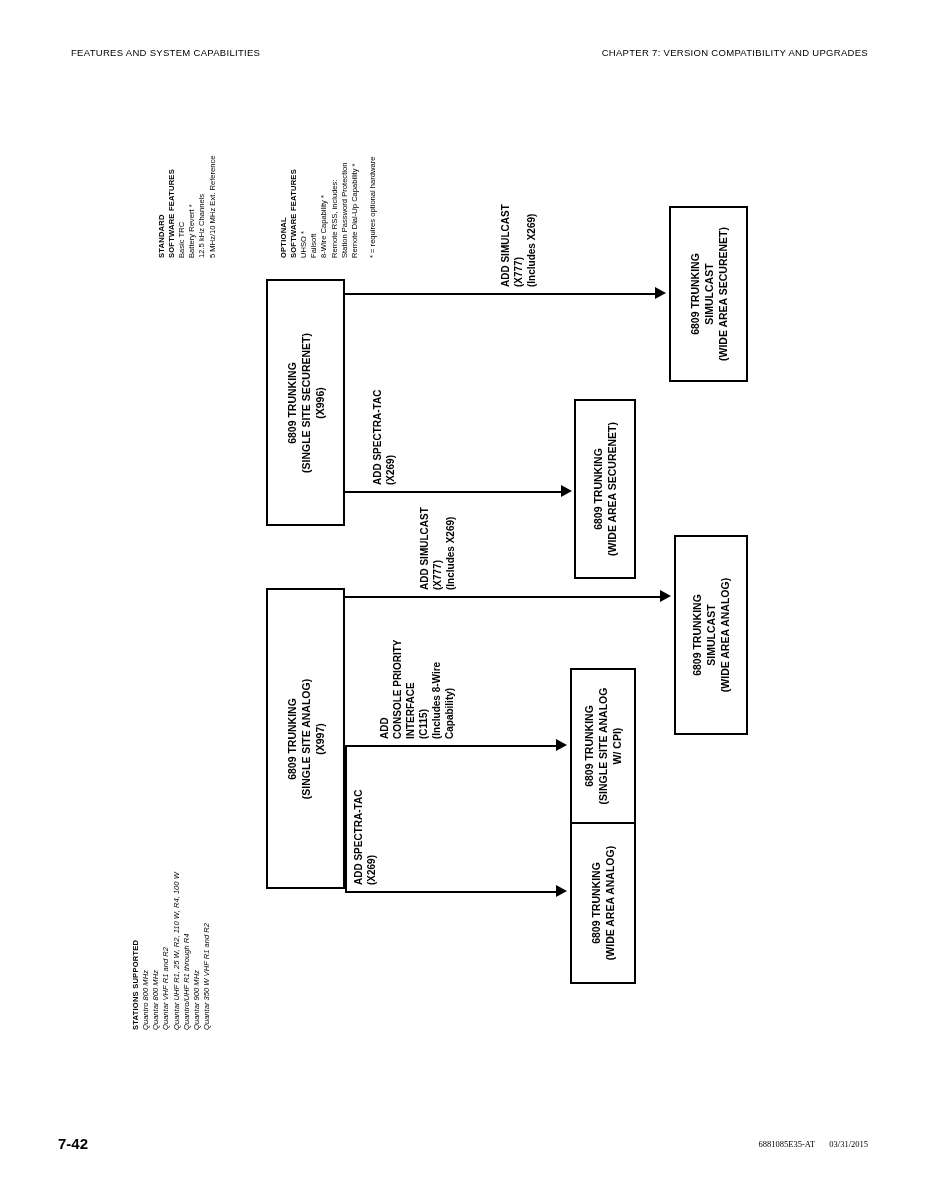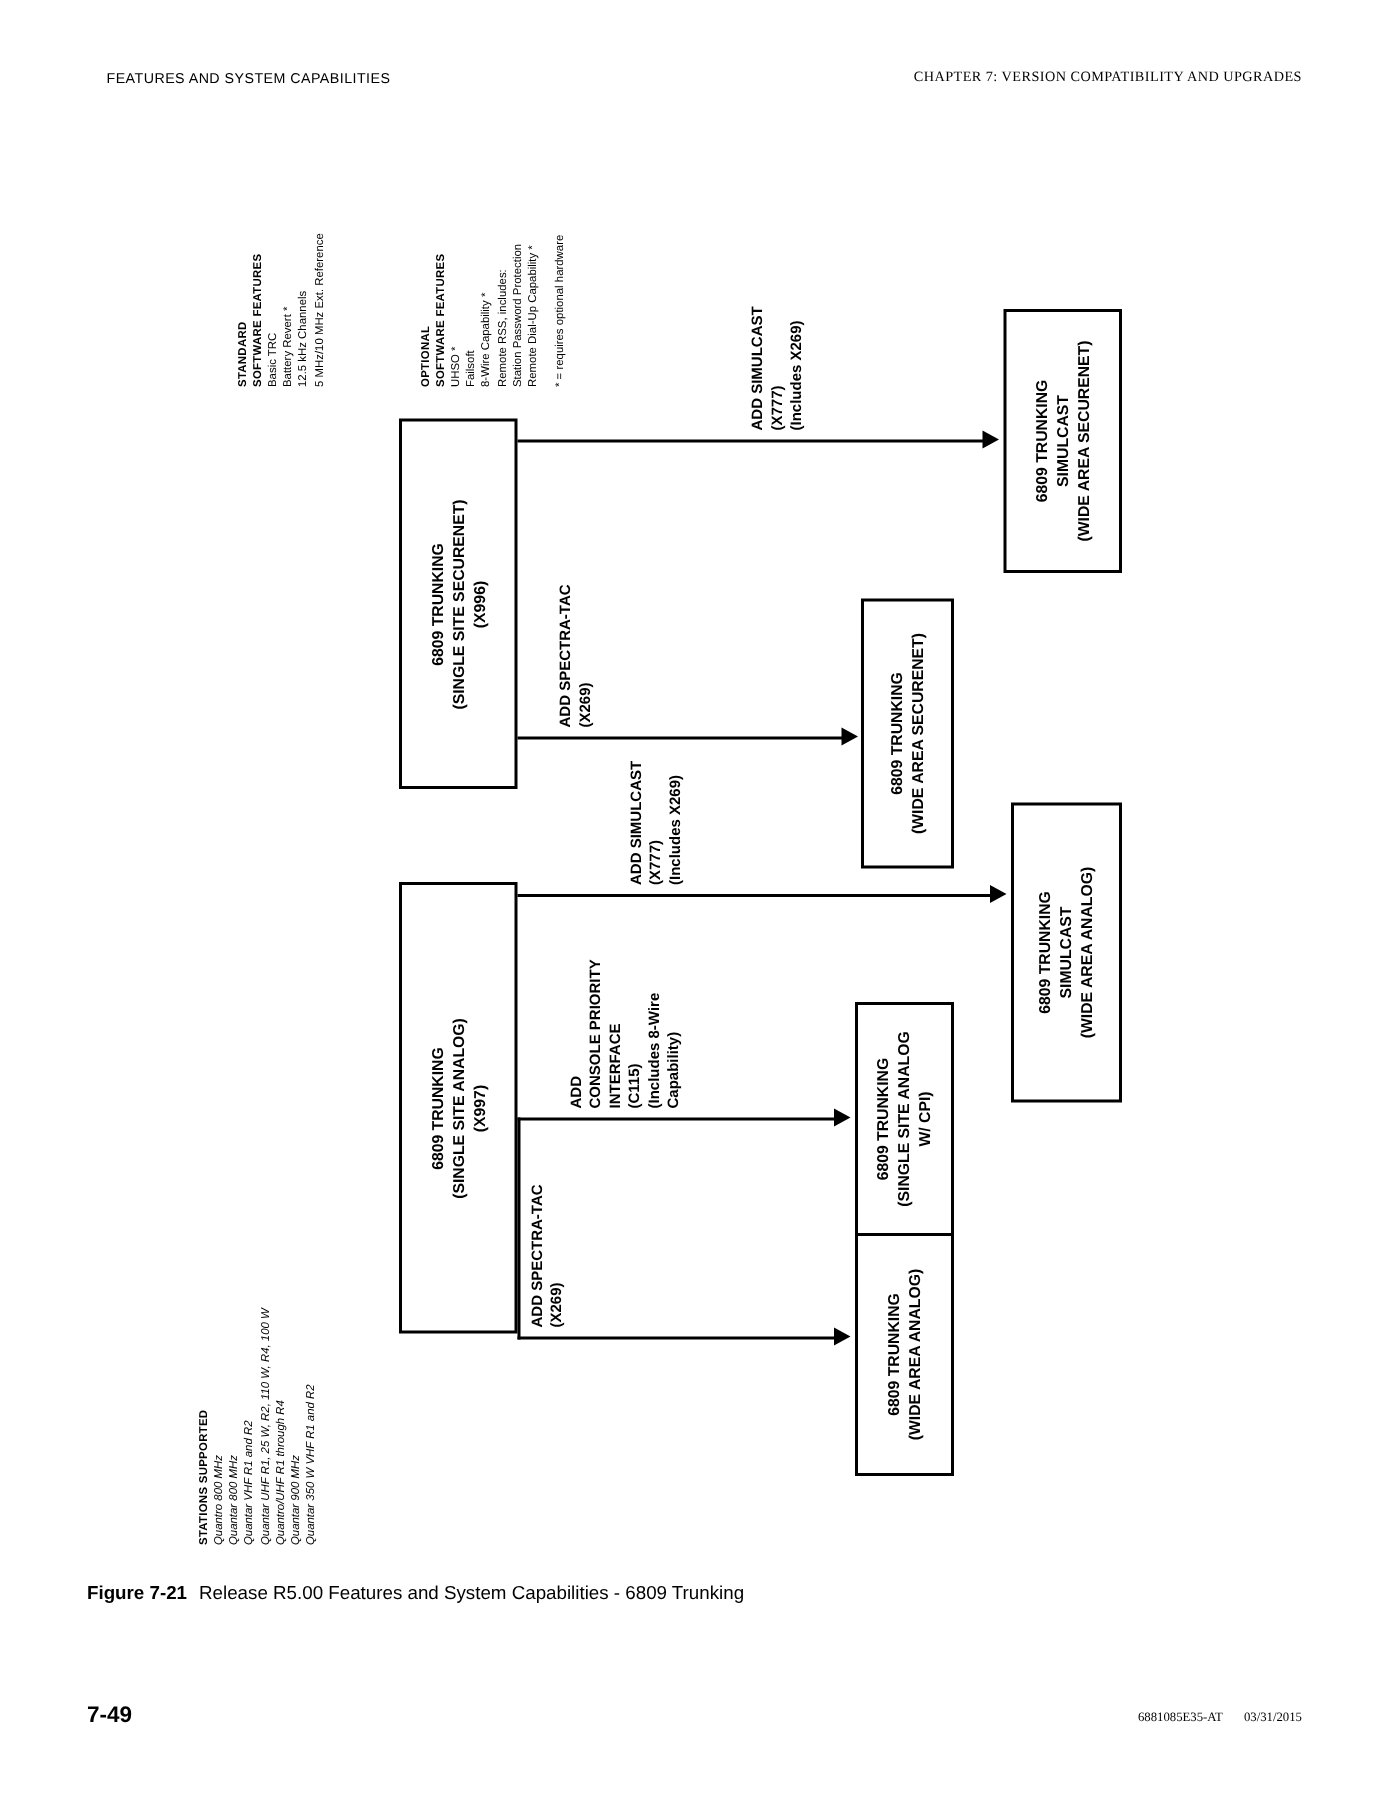--- a/index.html
+++ b/index.html
@@ -24,21 +24,21 @@
   
   .runhead {
     position: absolute;
     top: 47px;
     font-size: 9.5px;
     letter-spacing: 0.3px;
     white-space: nowrap;
     padding-left: 13px;
   }
   .runhead-left { left: 58px; }
-  .runhead-right { right: 58px; text-align: center; font-family: Liberation Serif, serif; }
+  .runhead-right { right: 58px; text-align: center; }
 
   
   .folio {
     position: absolute;
     left: 58px;
     bottom: 46px;
     font-size: 15px;
     font-weight: bold;
   }
   .docid {
@@ -278,22 +278,19 @@
       <div>Capability)</div>
     </div>
 
     <div class="alabel" style="left:352px; top:885px;">
       <div>ADD   SPECTRA-TAC</div>
       <div>(X269)</div>
     </div>
 
   </div>
 
-  <div class="caption">
-    <b>Figure 7-21</b><span class="cap-text">Release R5.00 Features and System Capabilities - 6809 Trunking</span>
-  </div>
-
-  <div class="folio">7-49</div>
+
+  <div class="folio">7-42</div>
   <div class="docid">
     <span>6881085E35-AT</span><span>03/31/2015</span>
   </div>
 
 </div>
 
 </body></html>

